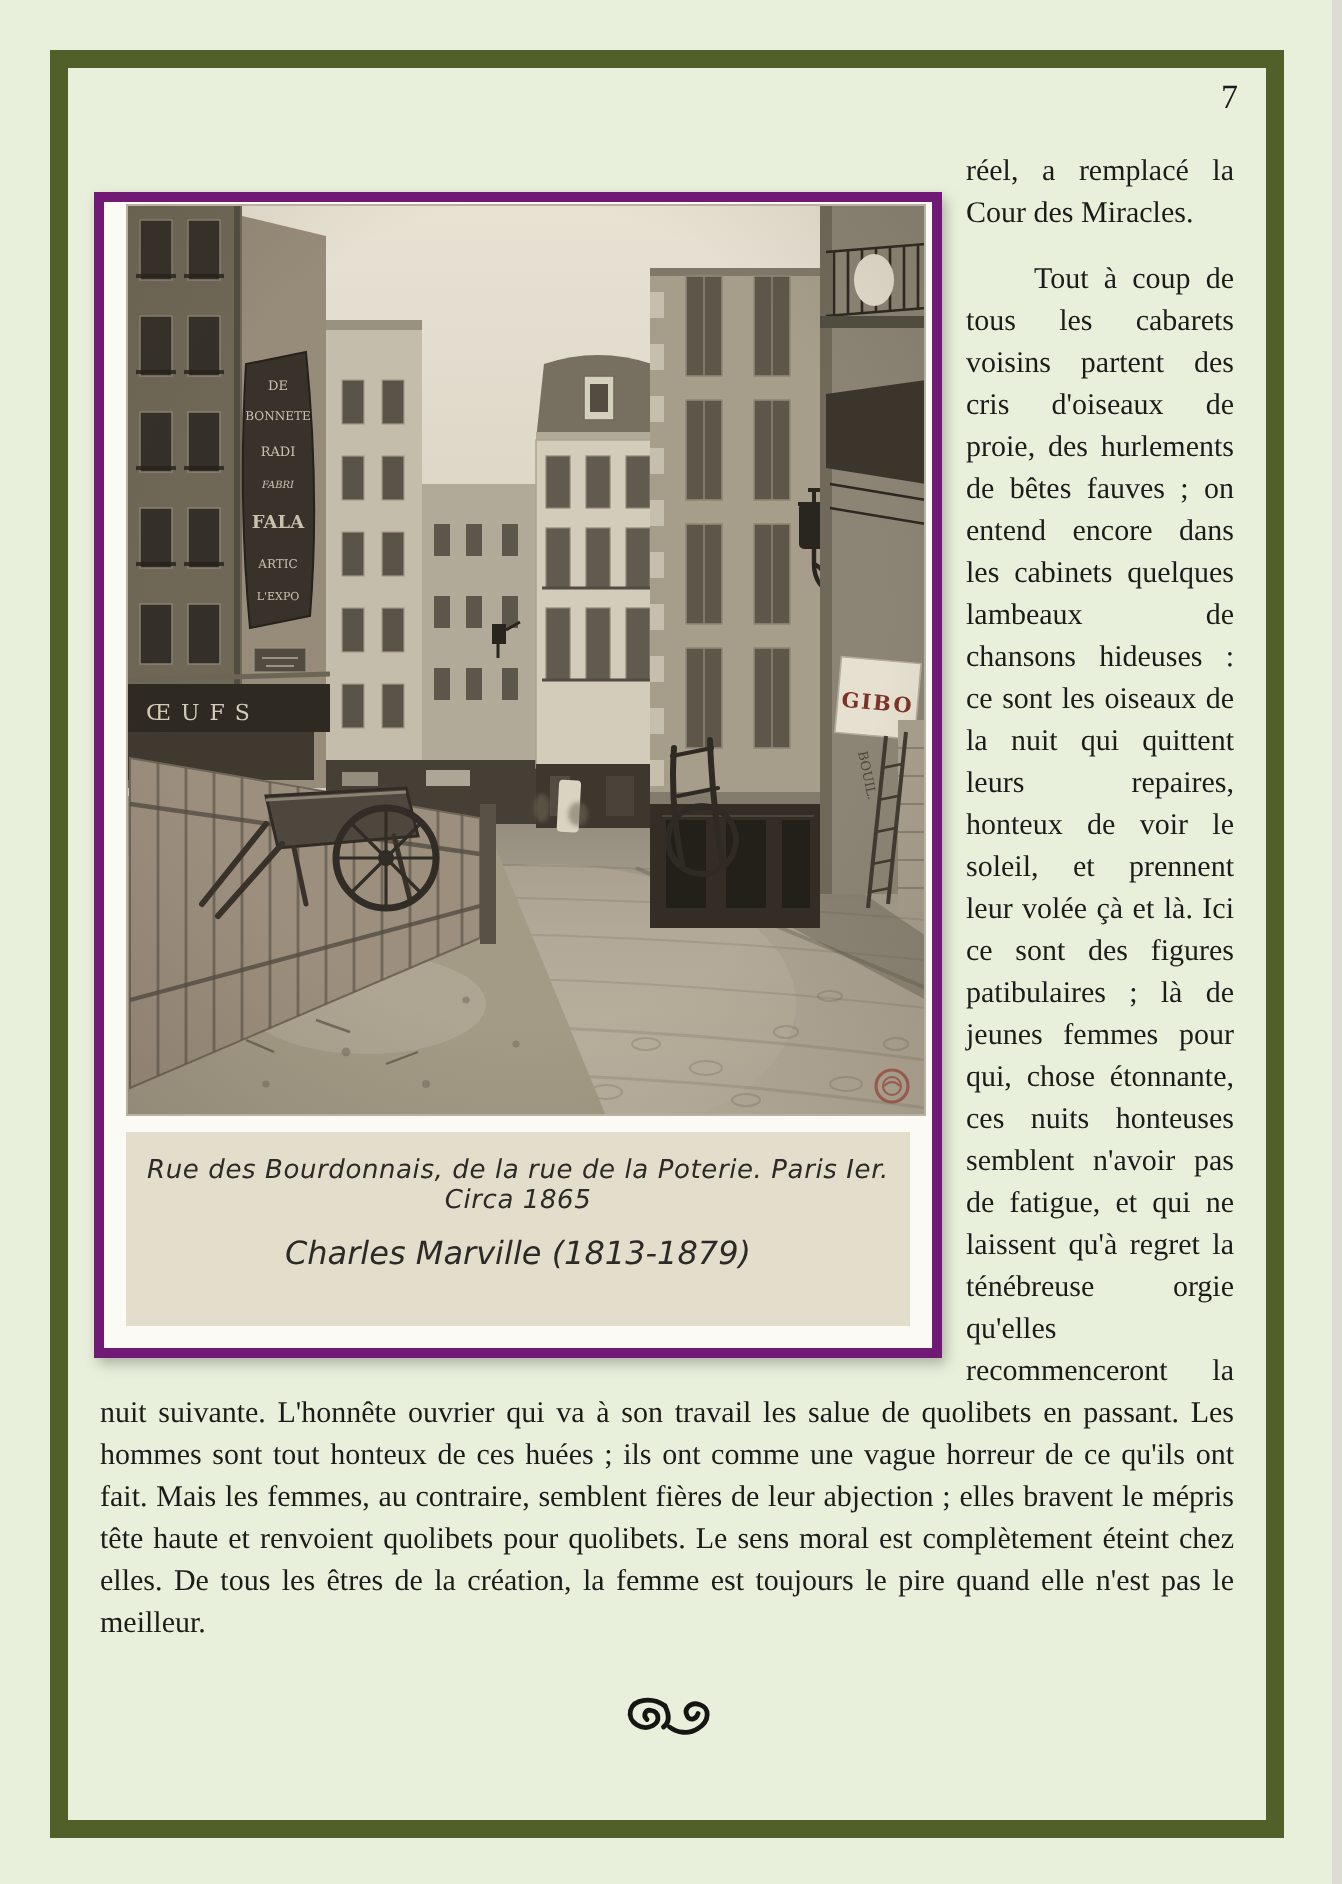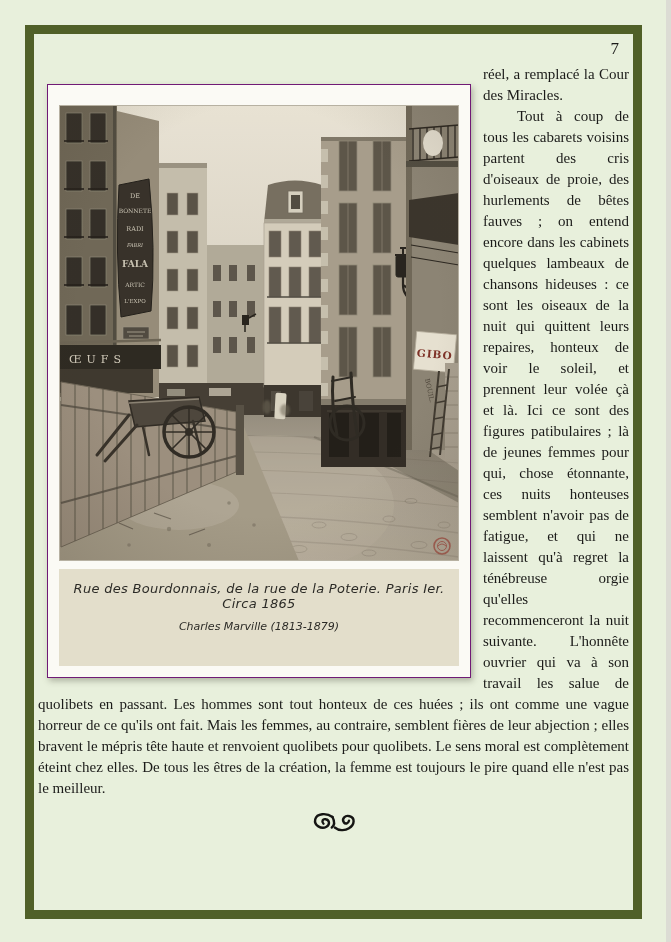--- a/index.html
+++ b/index.html
@@ -14,36 +14,36 @@
   }
   .content {
     position:absolute; left:34px; top:34px; width:599px; height:877px;
     box-sizing:border-box; padding:0 4px; overflow:hidden;
   }
   .page-number { text-align:right; font-size:17px; padding:5px 10px 0 0; height:25px; }
   .p-first {
     margin:6px 0 0 0; font-size:14.6px; line-height:21px;
     text-align:justify; text-align-last:justify;
   }
-  .flow p { margin:0; font-size:15px; line-height:21px; text-align:justify; }
+  .flow p { margin:12px; font-size:15px; line-height:21px; text-align:justify; }
   .p-indent { text-indent:34px; }
   .photo-card {
     float:left; width:424px; box-sizing:border-box;
-    margin:20px 12px 12px 9px; padding:20px 11px 11px 11px;
-    background:#fbfaf5; border:1px solid #701a75;
+    margin:20px 12px 12px 9px; padding:1px 11px 11px 11px;
+    background:#fbfaf5; border:5px solid #701a75;
     box-shadow:2px 3px 6px rgba(70,70,55,0.35);
   }
   .photo-frame { display:block; width:400px; height:456px; }
   .caption {
     margin-top:8px; height:97px; box-sizing:border-box; padding-top:12px;
     background:#e3decb; text-align:center;
     font-family:"DejaVu Sans", sans-serif; font-style:italic; color:#2b2a26;
   }
   .caption .l1 { font-size:13px; letter-spacing:0.3px; }
-  .caption .l2 { font-size:11px; margin-top:9px;font-style:italic; }
+  .caption .l2 { font-size:16px; margin-top:9px;font-style:italic; }
   .ornament { clear:both; text-align:center; padding-top:12px; }
   .sign-text { font-family:"DejaVu Serif", serif; }
 </style>
 </head>
 <body>
 
 <div class="screen">
   <div class="scan-edge"></div>
   <div class="frame"></div>
 

